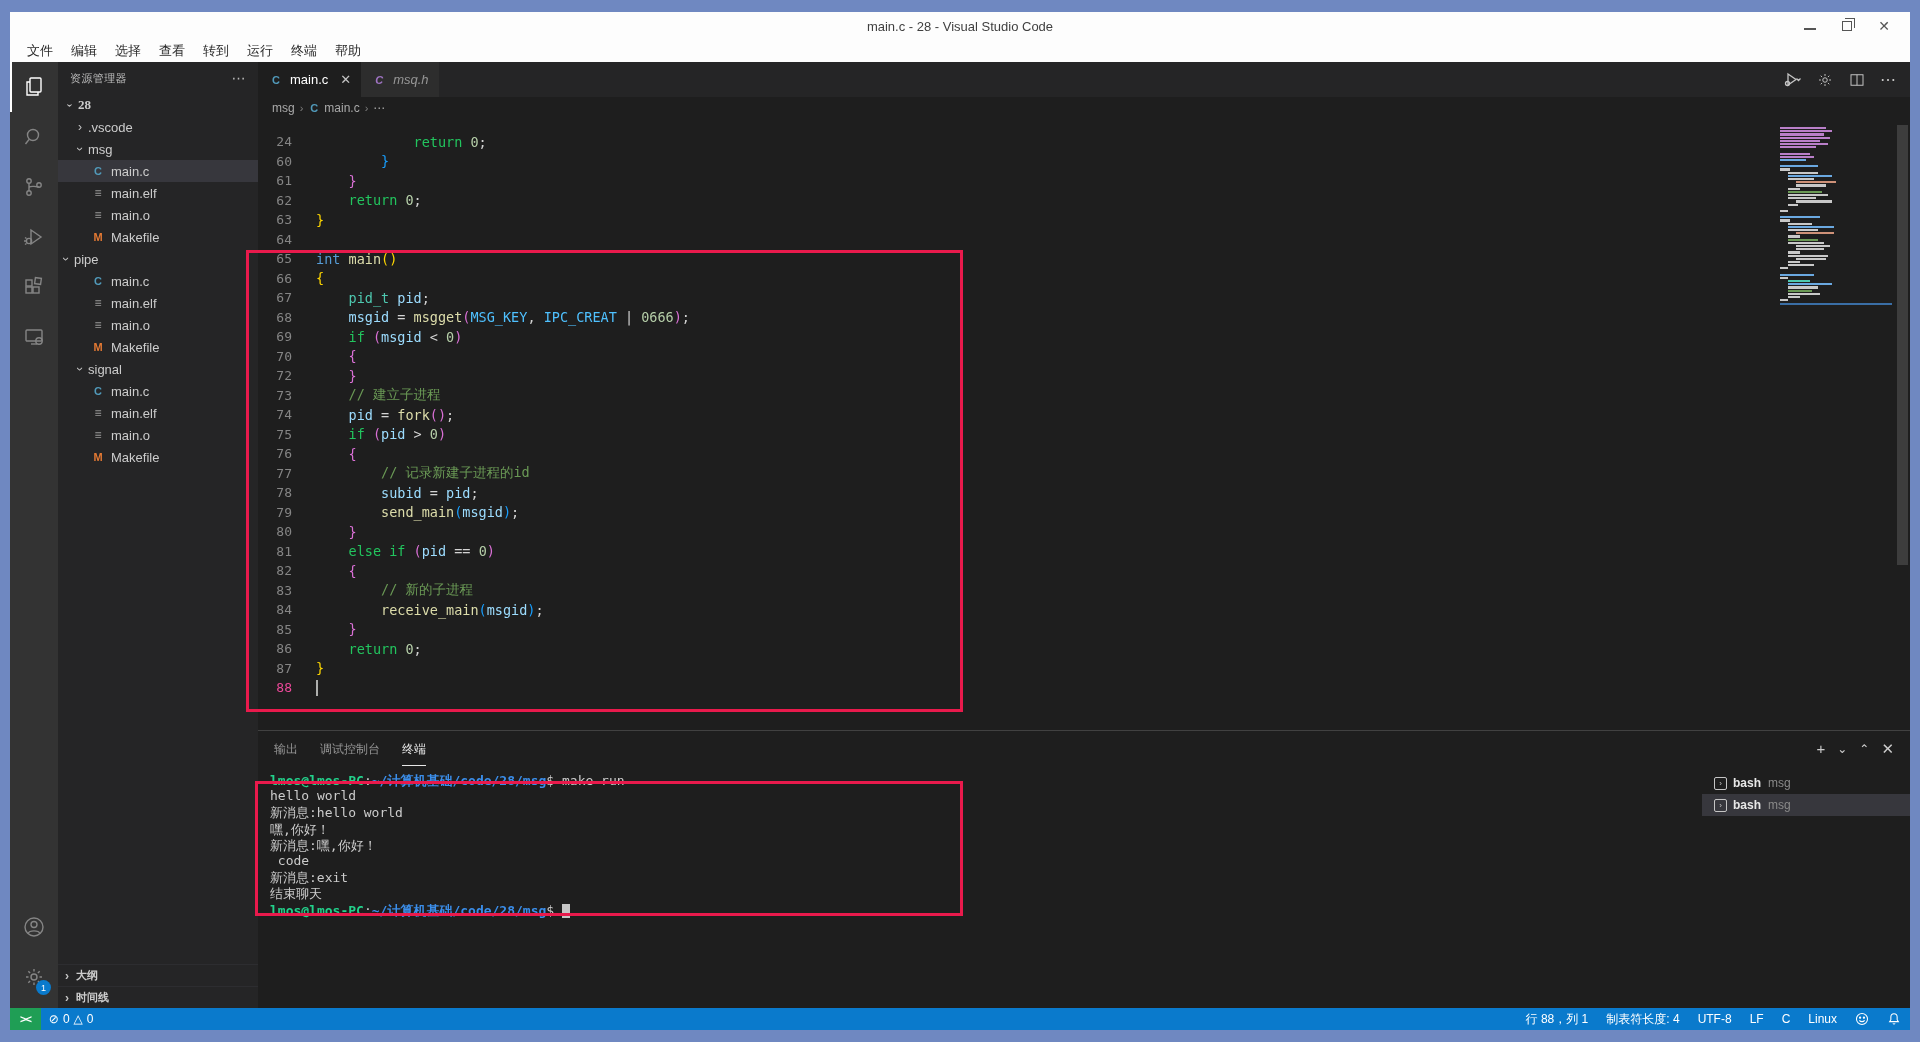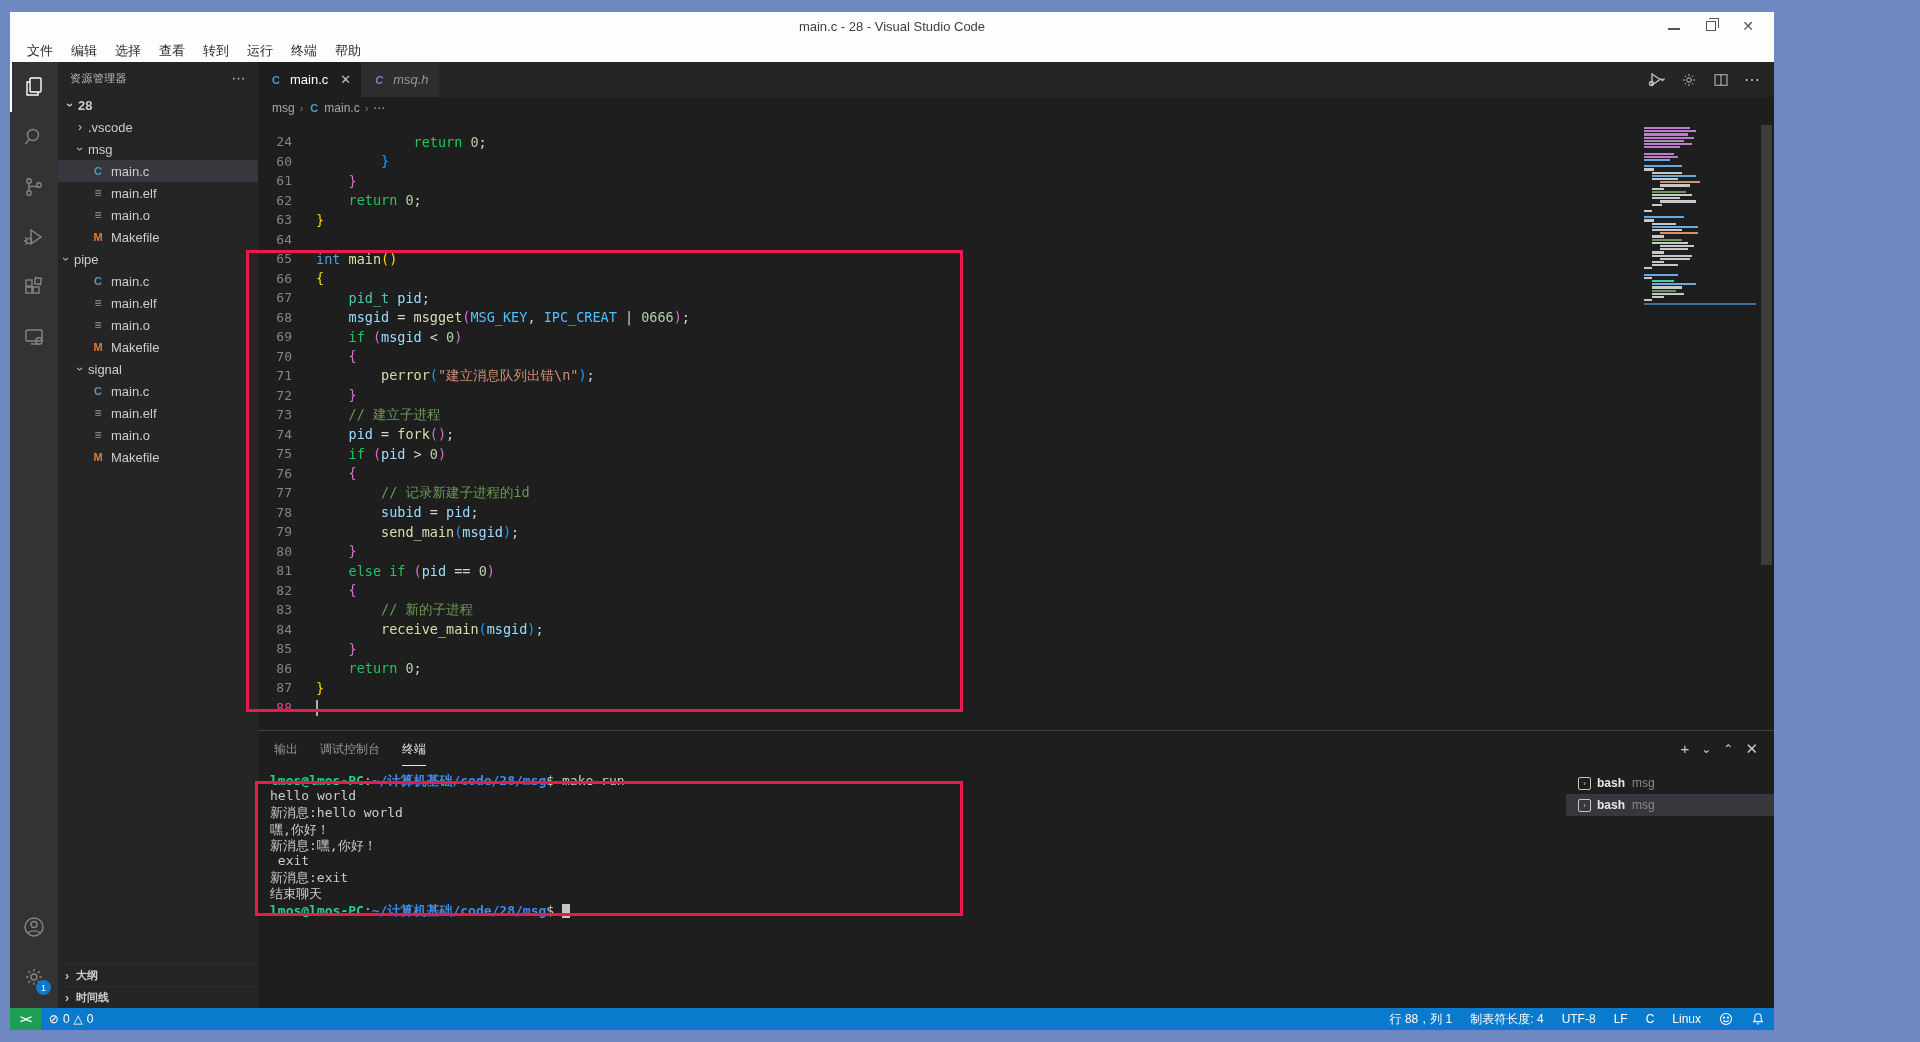--- a/index.html
+++ b/index.html
@@ -1,18 +1,18 @@
 <!DOCTYPE html>
 <html><head>
 <meta charset="utf-8">
 <style>
   * { margin:0; padding:0; box-sizing:border-box; }
   html,body { width:1920px; height:1042px; overflow:hidden; }
   body { background:#6f88c1; position:relative; font-family:"Liberation Sans", sans-serif; }
-  #window { position:absolute; left:10px; top:12px; width:1764px; height:1018px; background:#1e1e1e; display:flex; flex-direction:column; }
+  #window { position:absolute; left:10px; top:12px; width:1900px; height:1018px; background:#1e1e1e; display:flex; flex-direction:column; }
 
   
   #titlebar { height:28px; background:#fdfdfd; display:flex; align-items:center; position:relative; flex:0 0 auto; }
   #title-text { position:absolute; left:0; right:0; text-align:center; font-size:13px; color:#3f3f3f; }
   #win-controls { margin-left:auto; display:flex; align-items:center; gap:26px; padding-right:20px; z-index:2; }
   .win-btn { color:#555; font-size:14px; line-height:14px; cursor:default; }
   .win-min { width:12px; border-bottom:2px solid #555; height:7px; }
   .win-restore { width:10px; height:10px; border:1.5px solid #555; position:relative; }
   .win-restore:before { content:""; position:absolute; left:2px; top:-4px; width:9px; height:9px; border:1.5px solid #555; border-bottom:none; border-left:none; }
   #menubar { height:22px; background:#fdfdfd; display:flex; align-items:center; padding-left:8px; flex:0 0 auto; }
@@ -30,21 +30,21 @@
 
   
   #sidebar { width:200px; background:#252526; display:flex; flex-direction:column; flex:0 0 auto; color:#cccccc; }
   #sidebar-header { height:32px; display:flex; align-items:center; padding:0 12px; font-size:11px; color:#bbbbbb; letter-spacing:.4px; }
   #sidebar-header .more { margin-left:auto; color:#bbb; font-size:14px; }
   #tree { flex:1 1 auto; overflow:hidden; font-size:13px; }
   .tree-row { height:22px; display:flex; align-items:center; white-space:nowrap; }
   .tree-row.selected { background:#37373d; }
   .tree-row .chev { width:16px; text-align:center; font-size:12px; color:#c5c5c5; display:inline-block; }
   .chev.exp { transform:rotate(90deg); }
-  .tree-row.root { font-weight:bold; }
+  .tree-row.root { font-weight:bold;font-family:Liberation Serif, serif; }
   .ficon { width:16px; margin-right:5px; text-align:center; font-size:11px; font-weight:bold; display:inline-block; }
   .ficon.c { color:#519aba; }
   .ficon.elf { color:#999; font-weight:normal; font-size:12px; }
   .ficon.m { color:#e37933; }
   #sidebar-bottom { flex:0 0 auto; }
   .side-section { height:22px; display:flex; align-items:center; border-top:1px solid #2d2d30; font-size:11px; font-weight:bold; color:#cccccc; }
   .side-section .chev { width:18px; text-align:center; font-size:12px; color:#c5c5c5; }
 
   
   #editor-col { flex:1 1 auto; display:flex; flex-direction:column; min-width:0; }
@@ -366,24 +366,20 @@
             </div>
             <div class="code-line">
               <span class="ln">69</span>
               <span class="code-text"><span class="c-pl">    </span><span class="c-kw">if</span><span class="c-pl"> </span><span class="c-b2">(</span><span class="c-var">msgid</span><span class="c-pl"> &lt; </span><span class="c-num">0</span><span class="c-b2">)</span></span>
             </div>
             <div class="code-line">
               <span class="ln">70</span>
               <span class="code-text"><span class="c-pl">    </span><span class="c-b2">{</span></span>
             </div>
             <div class="code-line">
-              <span class="ln">71</span>
-              <span class="code-text"><span class="c-pl">        </span><span class="c-fn">perror</span><span class="c-b3">(</span><span class="c-str">"建立消息队列出错\n"</span><span class="c-b3">)</span><span class="c-pl">;</span></span>
-            </div>
-            <div class="code-line">
               <span class="ln">72</span>
               <span class="code-text"><span class="c-pl">    </span><span class="c-b2">}</span></span>
             </div>
             <div class="code-line">
               <span class="ln">73</span>
               <span class="code-text"><span class="c-pl">    </span><span class="c-cm">// 建立子进程</span></span>
             </div>
             <div class="code-line">
               <span class="ln">74</span>
               <span class="code-text"><span class="c-pl">    </span><span class="c-var">pid</span><span class="c-pl"> = </span><span class="c-fn">fork</span><span class="c-b2">()</span><span class="c-pl">;</span></span>
@@ -628,21 +624,21 @@
             <span>✕</span>
           </div>
         </div>
         <div id="panel-body">
           <div id="terminal">
               <div class="t-line"><span class="t-tgreen">lmos@lmos-PC</span><span class="t-tplain">:</span><span class="t-tblue">~/计算机基础/code/28/msg</span><span class="t-tplain">$ make run</span></div>
               <div class="t-line"><span class="t-tplain">hello world</span></div>
               <div class="t-line"><span class="t-tplain">新消息:hello world</span></div>
               <div class="t-line"><span class="t-tplain">嘿,你好！</span></div>
               <div class="t-line"><span class="t-tplain">新消息:嘿,你好！</span></div>
-              <div class="t-line"><span class="t-tplain"> exit</span></div>
+              <div class="t-line"><span class="t-tplain"> code</span></div>
               <div class="t-line"><span class="t-tplain">新消息:exit</span></div>
               <div class="t-line"><span class="t-tplain">结束聊天</span></div>
               <div class="t-line"><span class="t-tgreen">lmos@lmos-PC</span><span class="t-tplain">:</span><span class="t-tblue">~/计算机基础/code/28/msg</span><span class="t-tplain">$ </span><span class="t-cursor"></span></div>
             </div>
           <div id="term-list">
               <div class="term-row">
                 <span class="term-icon">›</span>
                 <span class="term-name">bash</span>
                 <span class="term-detail">msg</span>
               </div>

